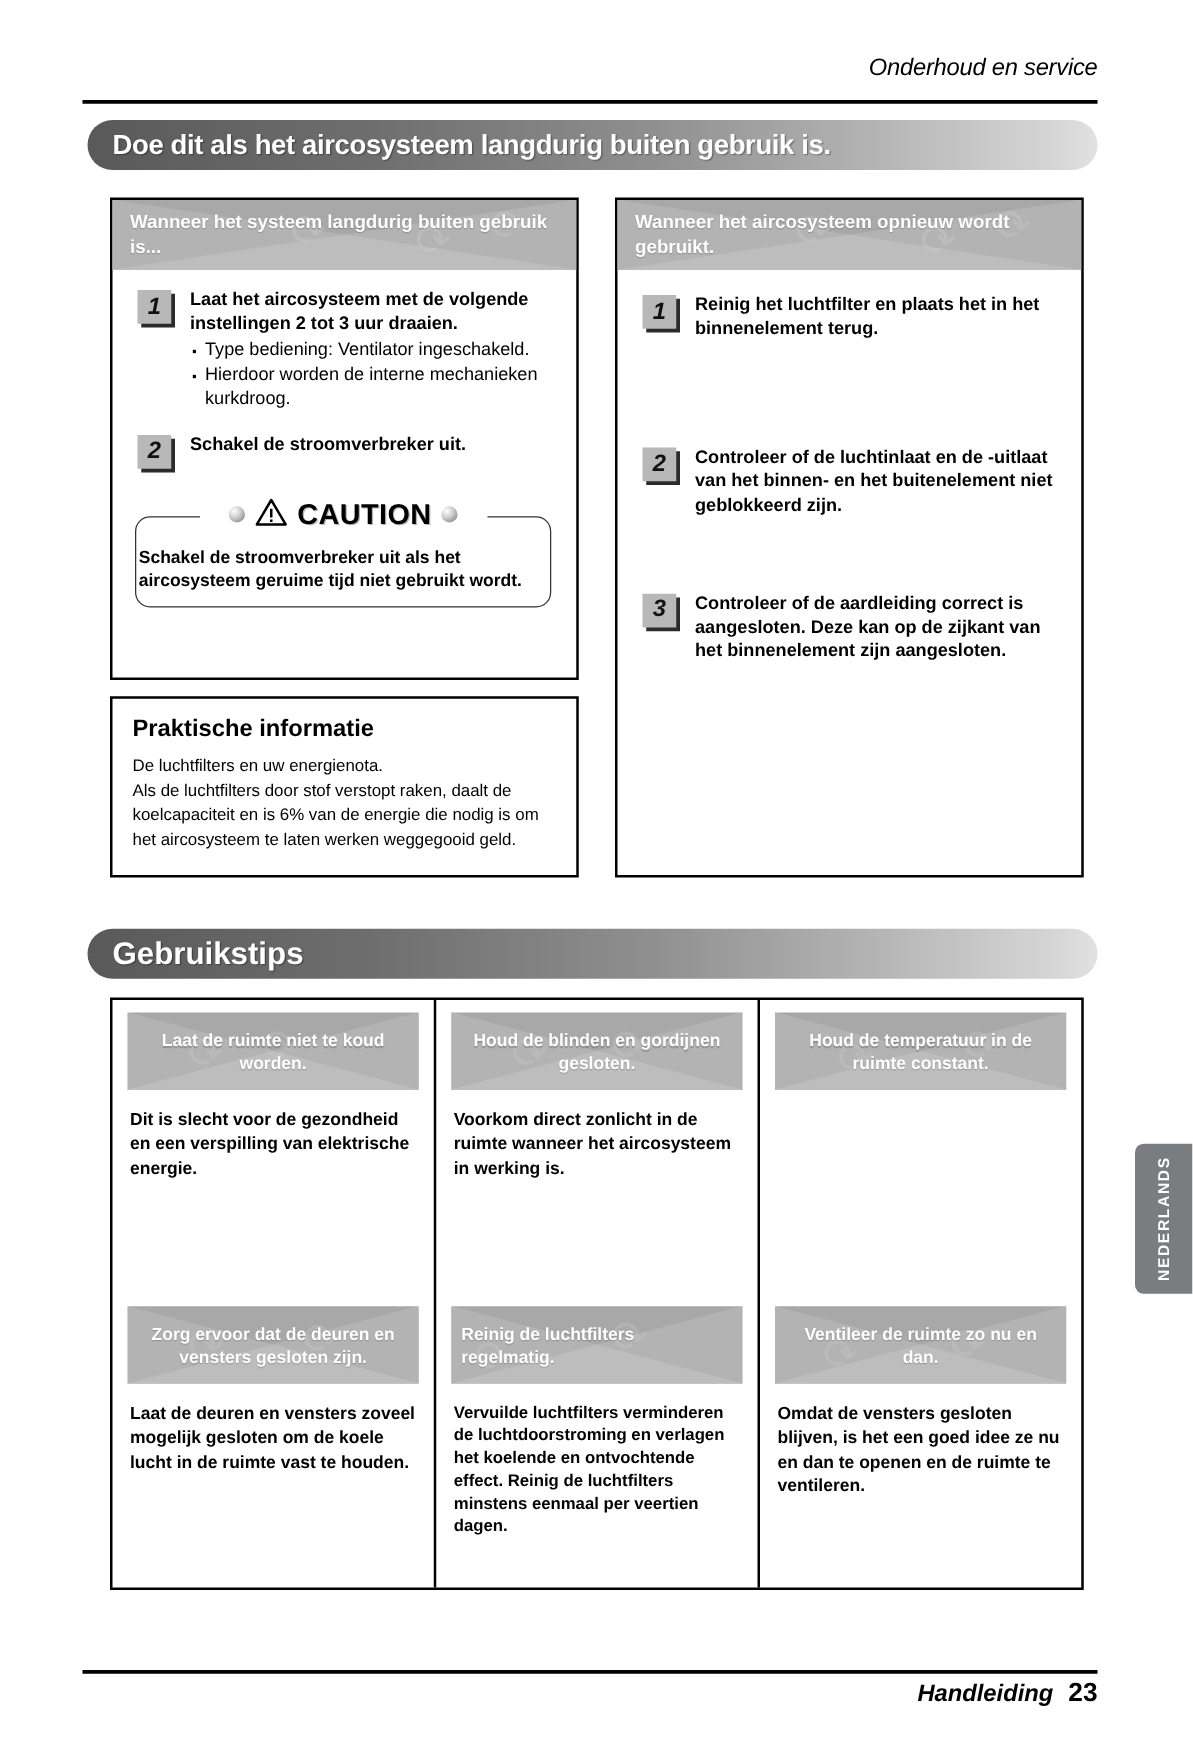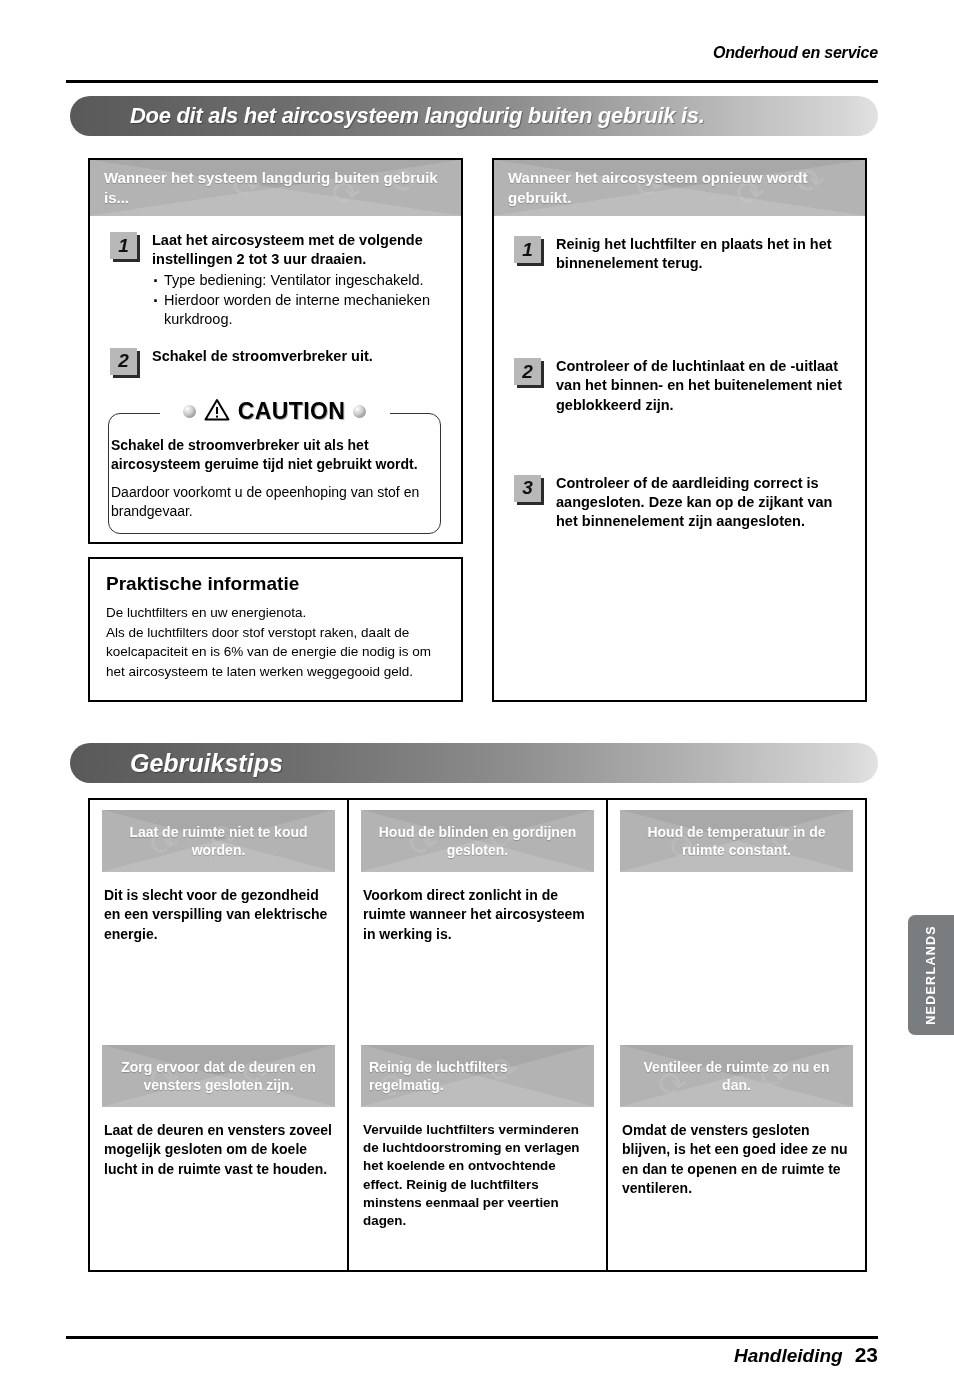--- a/index.html
+++ b/index.html
@@ -18,21 +18,21 @@
 
   
   .page { position: absolute; inset: 0; }
 
   .header-area {
     position: absolute;
     left: 66px; top: 40px; width: 812px; height: 42px;
   }
   .header-title {
     position: absolute; right: 0; top: 4px;
-    font-size: 16px; font-style: italic; font-weight: bold;
+    font-size: 19px; font-style: italic; font-weight: normal;
     letter-spacing: -0.2px;
     white-space: nowrap;
   }
   .header-rule {
     position: absolute; left: 66px; top: 80px; width: 812px; height: 3px;
     background: #000;
   }
 
   .footer-rule {
     position: absolute; left: 66px; top: 1336px; width: 812px; height: 3px;
@@ -66,25 +66,24 @@
 
   
   .section-bar {
     position: absolute;
     height: 40px;
     border-radius: 20px;
     background: linear-gradient(to right, #595959 0%, #6e6e6e 28%, #8e8e8e 55%, #b4b4b4 78%, #d6d6d6 96%, #e2e2e2 100%);
     display: flex; align-items: center;
   }
   .section-bar .label {
-    color: #fff; font-style: italic; font-weight: bold;
+    color: #fff; font-weight: bold;
     padding-left: 20px;
     text-shadow: 1px 1px 1px rgba(0,0,0,.35);
     white-space: nowrap;
-    margin-left: 40px;
   }
   #bar-maintenance { left: 70px; top: 96px; width: 808px; }
   #bar-maintenance .label { font-size: 22px; letter-spacing: -0.3px; }
   #bar-tips { left: 70px; top: 743px; width: 808px; }
   #bar-tips .label { font-size: 25px; }
 
   
   .panel {
     position: absolute;
     border: 2px solid #000;
@@ -257,21 +256,20 @@
       <div class="step" style="margin-top:16px;">
         <div class="num">2</div>
         <div class="step-text">
           <span>Schakel de stroomverbreker uit.</span>
         </div>
       </div>
 
       <div class="caution-wrap">
         <div class="caution-box">
           <div class="caution-strong">Schakel de stroomverbreker uit als het aircosysteem geruime tijd niet gebruikt wordt.</div>
-          <div class="caution-note">Daardoor voorkomt u de opeenhoping van stof en brandgevaar.</div>
         </div>
         <div class="caution-head">
           <div class="mask"></div>
           <div class="dot"></div>
           <span class="warn-icon">
             <svg width="26" height="23" viewBox="0 0 26 23" aria-hidden="true">
               <path d="M13 2 L24.5 21.5 L1.5 21.5 Z" fill="#ffffff" stroke="#000000" stroke-width="2" stroke-linejoin="round"></path>
               <rect x="12" y="9" width="2" height="7" fill="#000000"></rect>
               <rect x="12" y="17.6" width="2" height="2" fill="#000000"></rect>
             </svg>

